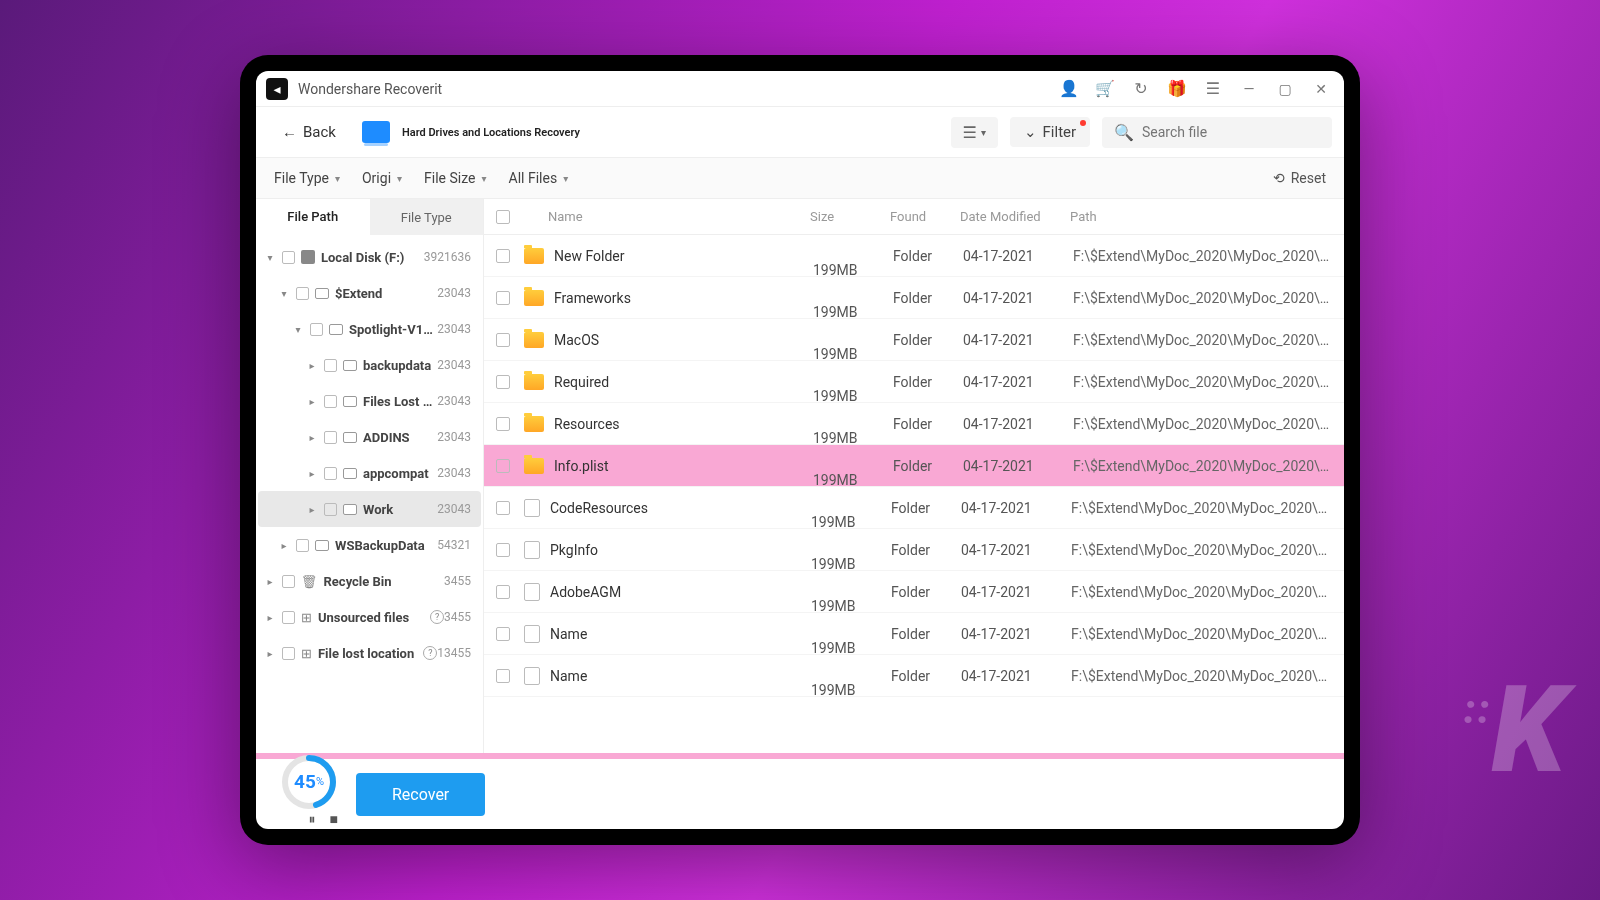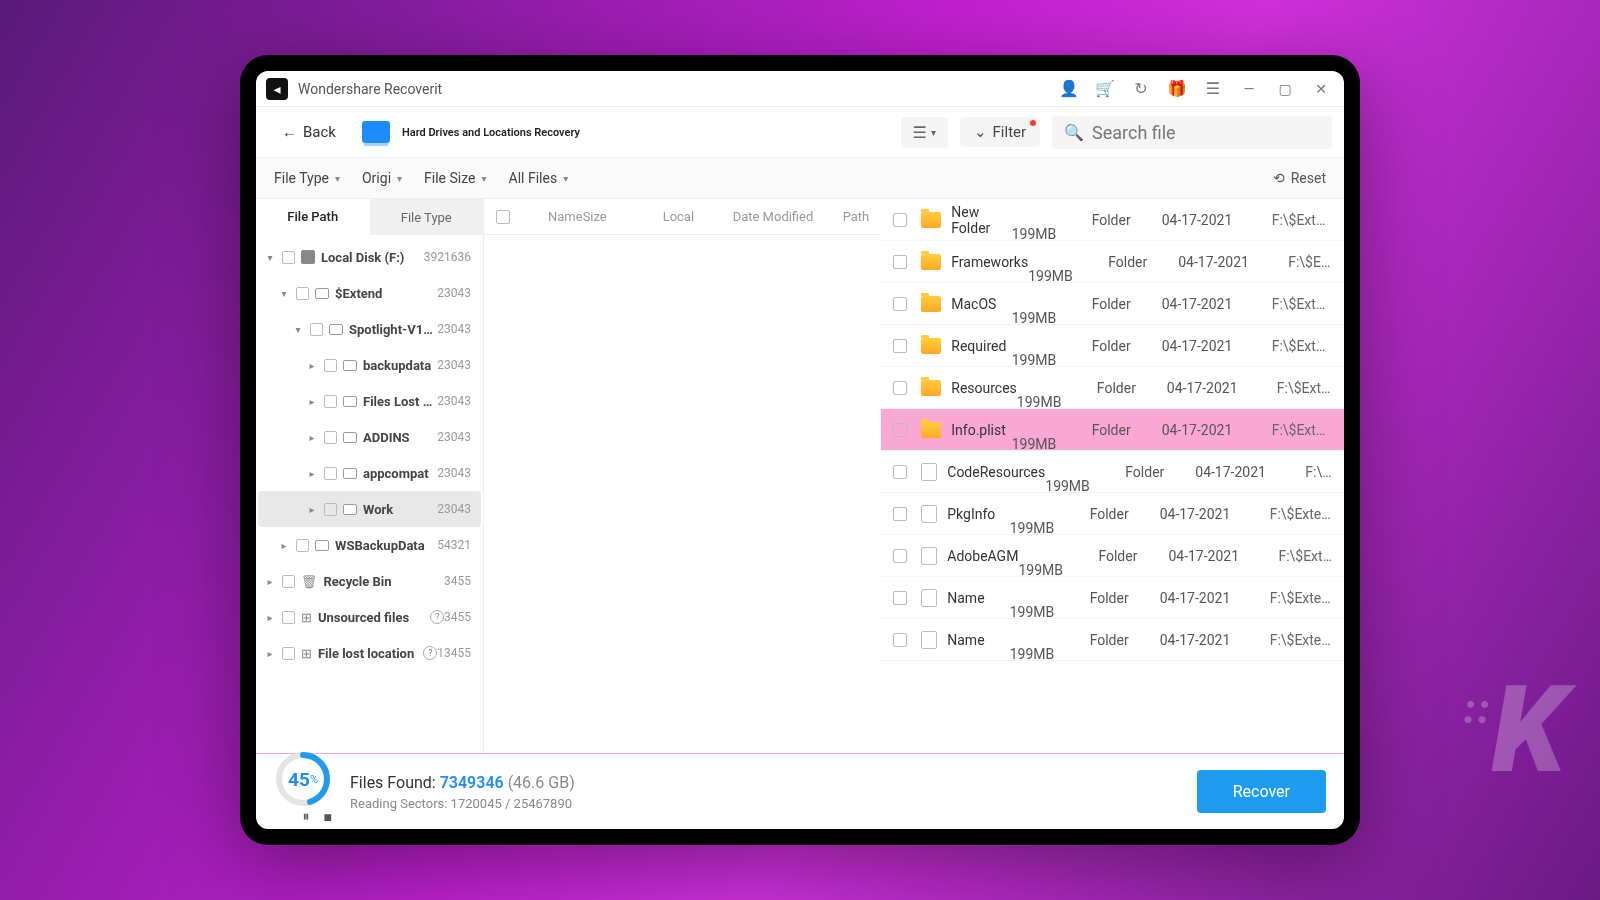--- a/index.html
+++ b/index.html
@@ -35,21 +35,21 @@
 .header { height: 50px; display:flex; align-items:center; padding: 0 12px; gap: 12px; }
 .back-btn { display:flex; align-items:center; gap:6px; padding: 6px 14px; border-radius: 6px; cursor:pointer; color:#333; font-size:15px;}
 .drive-ico { width:28px; height:22px; background:#1e8cff; border-radius:3px; position:relative; }
 .drive-ico::after { content:''; position:absolute; bottom:-3px; left:2px; right:2px; height:3px; background:#1e8cff; border-radius:2px; opacity:0.4;}
 .page-title { font-size: 11px; font-weight:600; color:#222; }
 .header .grow { flex:1; }
 .view-toggle { padding: 6px 12px; border-radius:4px; background:#f4f4f4; cursor:pointer; display:flex; align-items:center; gap:4px; color:#666;}
 .filter-btn { padding: 6px 14px; border-radius:4px; background:#f4f4f4; cursor:pointer; display:flex; align-items:center; gap:6px; color:#444; font-size:15px; position:relative;}
 .filter-btn .dot { position:absolute; top:3px; right:4px; width:6px;height:6px;background:#ff3b30;border-radius:50%;}
 .search { display:flex; align-items:center; gap:8px; background:#f4f4f4; border-radius:4px; padding: 6px 12px; min-width: 200px; color:#999;}
-.search input { border:none; background:transparent; outline:none; font-size:18px; flex:1; }
+.search input { border:none; background:transparent; outline:none; font-size:14px; flex:1; }
 
 
 .filterbar { height: 42px; display:flex; align-items:center; padding:0 18px; gap:22px; background:#fafafa; border-top:1px solid #eee; border-bottom:1px solid #eee; font-size:14px; color:#444;}
 .filterbar .fitem { display:flex; align-items:center; gap:4px; cursor:pointer;}
 .filterbar .fitem::after { content:'▾'; font-size:10px; color:#888; margin-left:2px;}
 .filterbar .grow { flex:1;}
 .filterbar .reset { display:flex; align-items:center; gap:6px; cursor:pointer; color:#555;}
 
 
 .body { flex:1; display:flex; overflow:hidden;}
@@ -65,21 +65,21 @@
 .tree-item .caret { width:12px; font-size:10px; color:#888; text-align:center;}
 .tree-item .cb { width:13px; height:13px; border:1.5px solid #bbb; border-radius:2px; margin: 0 6px;}
 .tree-item .fico { width:14px; height:11px; border:1.2px solid #999; border-radius:2px; margin-right:6px; background:#fff;}
 .tree-item .ico-disk { width:14px;height:14px;background:#888;border-radius:2px;margin-right:6px;}
 .tree-item .ico-trash { margin-right:6px; font-size:13px; color:#888;}
 .tree-item .label { flex:1; white-space:nowrap; overflow:hidden; text-overflow:ellipsis;font-weight:bold;}
 .tree-item .count { color:#999; font-size:12px;}
 .tree-item .help { width:14px;height:14px;border:1px solid #aaa;border-radius:50%;display:inline-flex;align-items:center;justify-content:center;font-size:9px;color:#888;margin-left:4px;}
 
 
-.files { flex:1; display:flex; flex-direction:row; overflow:hidden;}
+.files { flex:1; display:flex; flex-direction:column; overflow:hidden;}
 .files-head { display:flex; height:36px; align-items:center; padding:0 12px; border-bottom:1px solid #eee; font-size:13px; color:#999;}
 .files-head .hcb { width:14px;height:14px;border:1.5px solid #bbb;border-radius:2px;margin-right:14px;}
 .files-head .c-ico { width:24px;}
 .files-head .c-name { flex:2;}
 .files-head .c-size { width:80px;}
 .files-head .c-type { width:70px;}
 .files-head .c-date { width:110px;}
 .files-head .c-path { flex:2;}
 .files-body { flex:1; overflow-y:auto;}
 .row { display:flex; height:42px; align-items:center; padding:0 12px; border-bottom:1px solid #f4f4f4; font-size:14px; color:#333; cursor:pointer;}
@@ -89,21 +89,21 @@
 .row .rico.folder { background:linear-gradient(#ffcd3c,#ffa726); border-radius:2px; position:relative;}
 .row .rico.folder::before { content:''; position:absolute; top:-3px; left:0; width:8px; height:3px; background:#ffcd3c; border-radius:1px 1px 0 0;}
 .row .rico.file { border:1.5px solid #bbb; border-radius:2px; background:#fff; width:16px; height:18px;}
 .row .c-name { flex:2;}
 .row .c-size { width:80px; color:#555;margin-top:28px;}
 .row .c-type { width:70px; color:#555;}
 .row .c-date { width:110px; color:#555;}
 .row .c-path { flex:2; color:#666; white-space:nowrap; overflow:hidden; text-overflow:ellipsis;}
 
 
-.footer { height: 76px; border-top:1px solid #f9a8d4; display:flex; align-items:center; padding: 0 18px; gap:18px;}
+.footer { height: 76px; border-top:6px solid #f9a8d4; display:flex; align-items:center; padding: 0 24px; gap:18px;}
 .progress-ring { width:58px; height:58px; position:relative;}
 .progress-ring svg { transform: rotate(-90deg);}
 .progress-ring .pct { position:absolute; inset:0; display:flex; align-items:center; justify-content:center; font-size:19px; font-weight:700; color:#1e8cff;}
 .progress-ring .pct small { font-size:11px; font-weight:400;}
 .controls { display:flex; gap:14px; align-items:center; margin-left:-8px; align-self:flex-end; margin-bottom:8px;}
 .controls button { border:none; background:transparent; cursor:pointer; color:#555; font-size:14px;}
 .finfo { flex:1;}
 .finfo .l1 { font-size:16px; color:#333;}
 .finfo .l1 .num { color:#1e8cff; font-weight:600;}
 .finfo .l1 .sz { color:#888;}
@@ -261,21 +261,21 @@
               <span class="count">13455</span>
             </div>
           </div>
       </div>
       <div class="files">
         <div class="files-head">
           <div class="hcb"></div>
           <div class="c-ico"></div>
           <div class="c-name">Name</div>
           <div class="c-size">Size</div>
-          <div class="c-type">Local</div>
+          <div class="c-type">Found</div>
           <div class="c-date">Date Modified</div>
           <div class="c-path">Path</div>
         </div>
         <div class="files-body" id="files-body">
             <div class="row">
               <span class="rcb"></span>
               <span class="rico folder"></span>
               <span class="c-name">New Folder</span>
               <span class="c-size">199MB</span>
               <span class="c-type">Folder</span>
@@ -386,25 +386,17 @@
           <div class="pct">
               <span>45</span>
               <small>%</small>
             </div>
         </div>
         <div class="controls">
           <button>⏸</button>
           <button>■</button>
         </div>
       </div>
-      <div class="finfo">
-        <div class="l1">
-          <span>Files Found:</span>
-          <span class="num">7349346</span>
-          <span class="sz">(46.6 GB)</span>
-        </div>
-        <div class="l2">Reading Sectors: 1720045 / 25467890</div>
-      </div>
       <button class="recover-btn">Recover</button>
     </div>
 
   </div>
 </div>
 
 </body></html>

